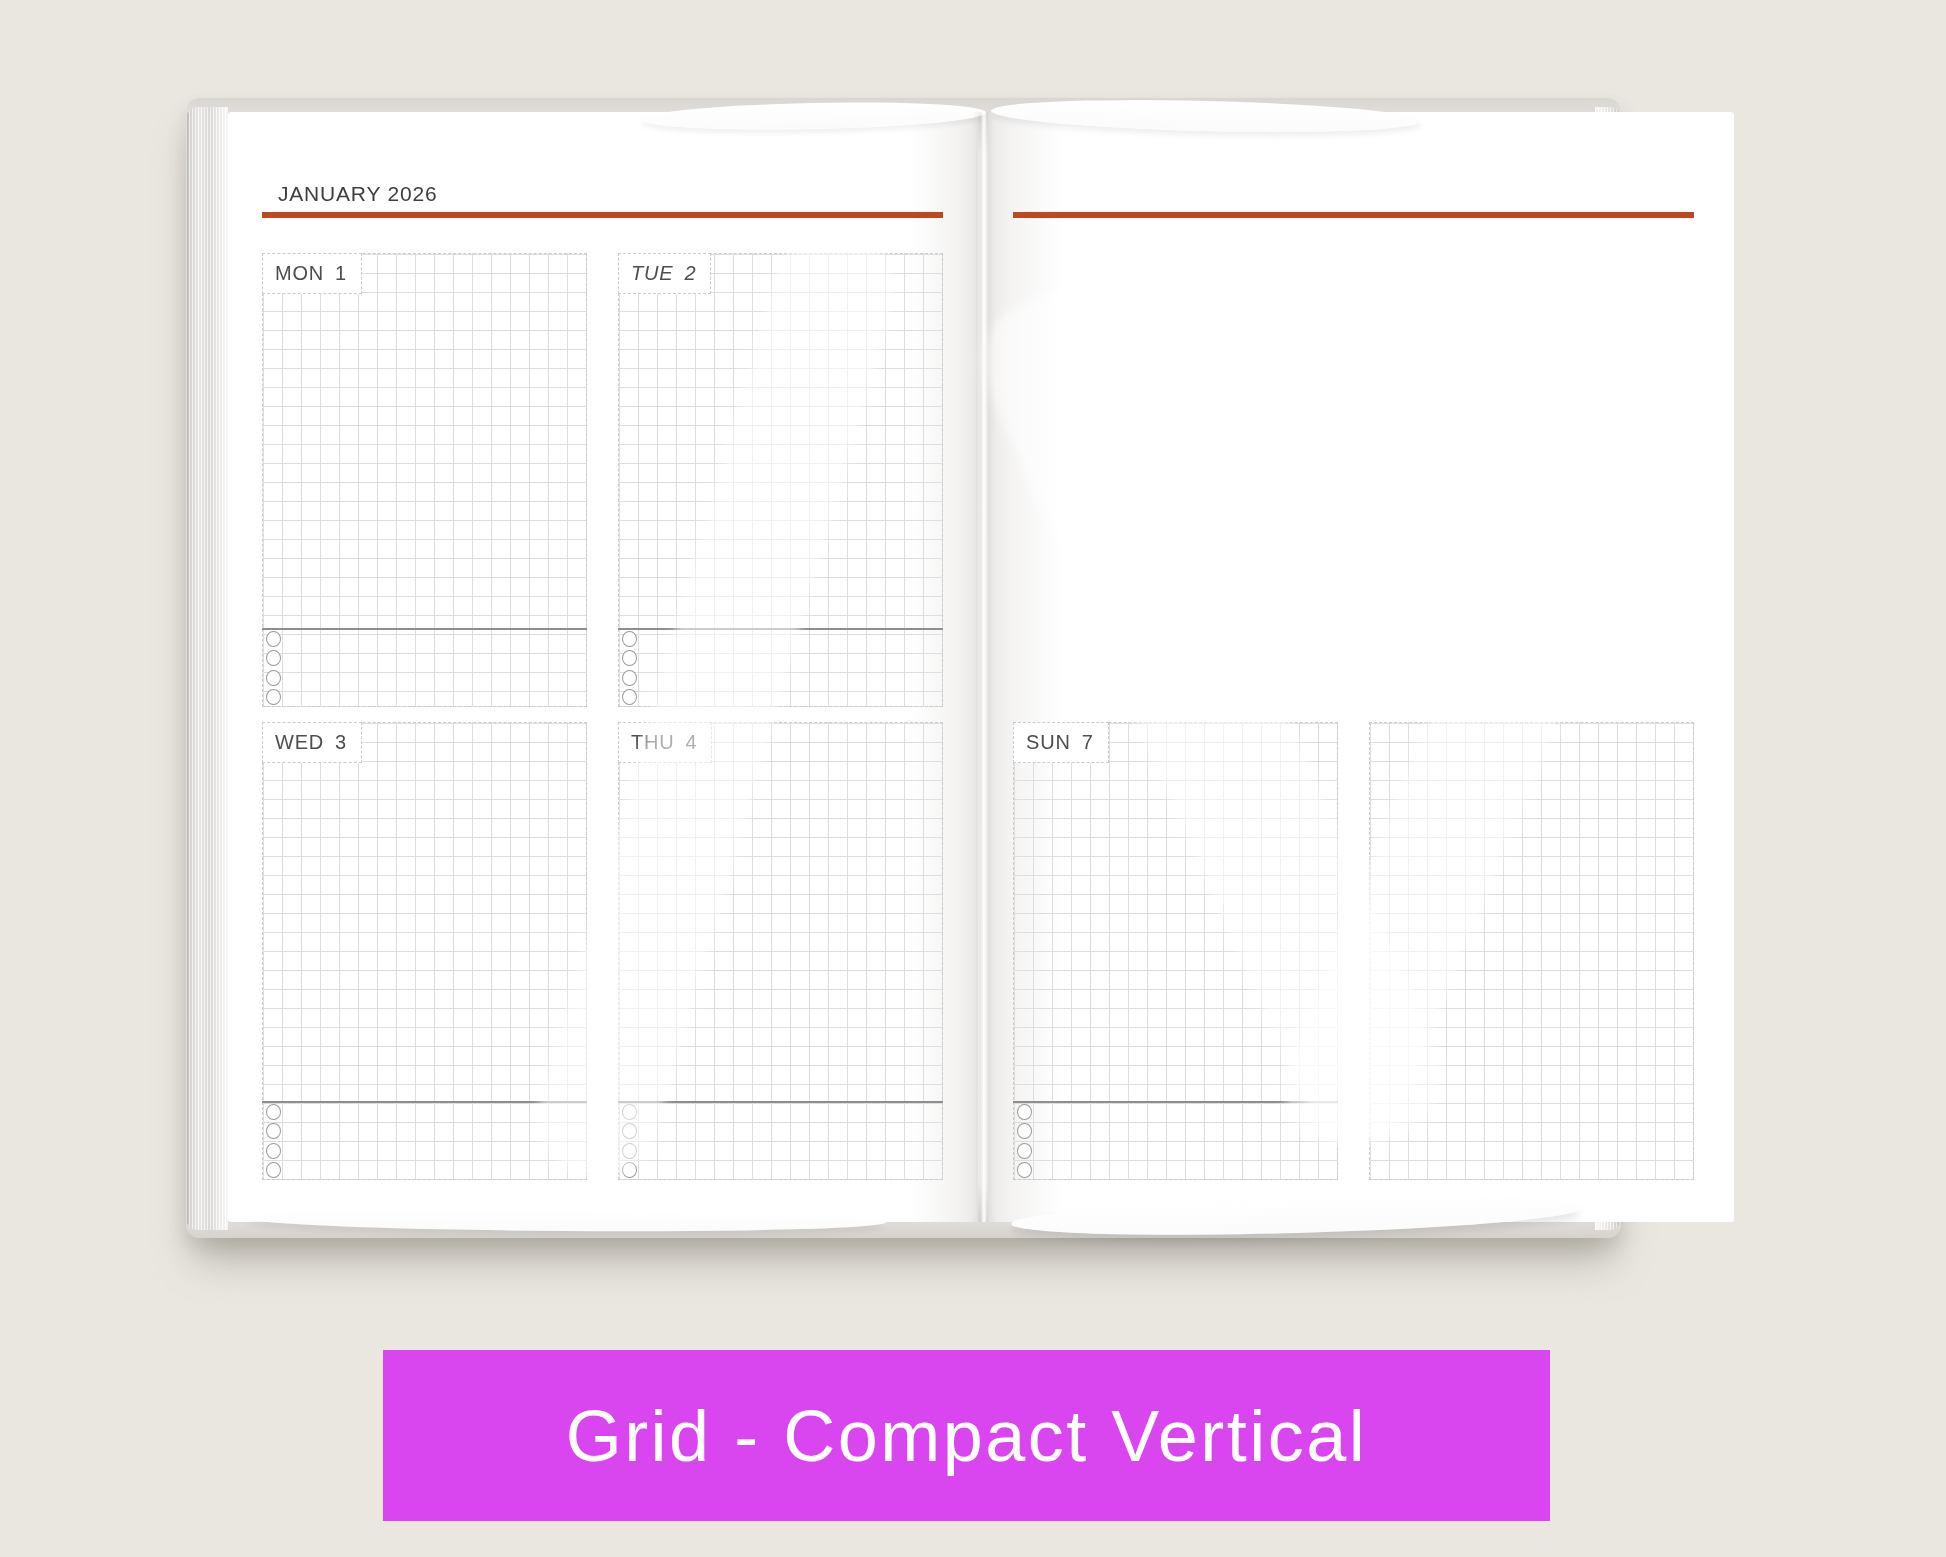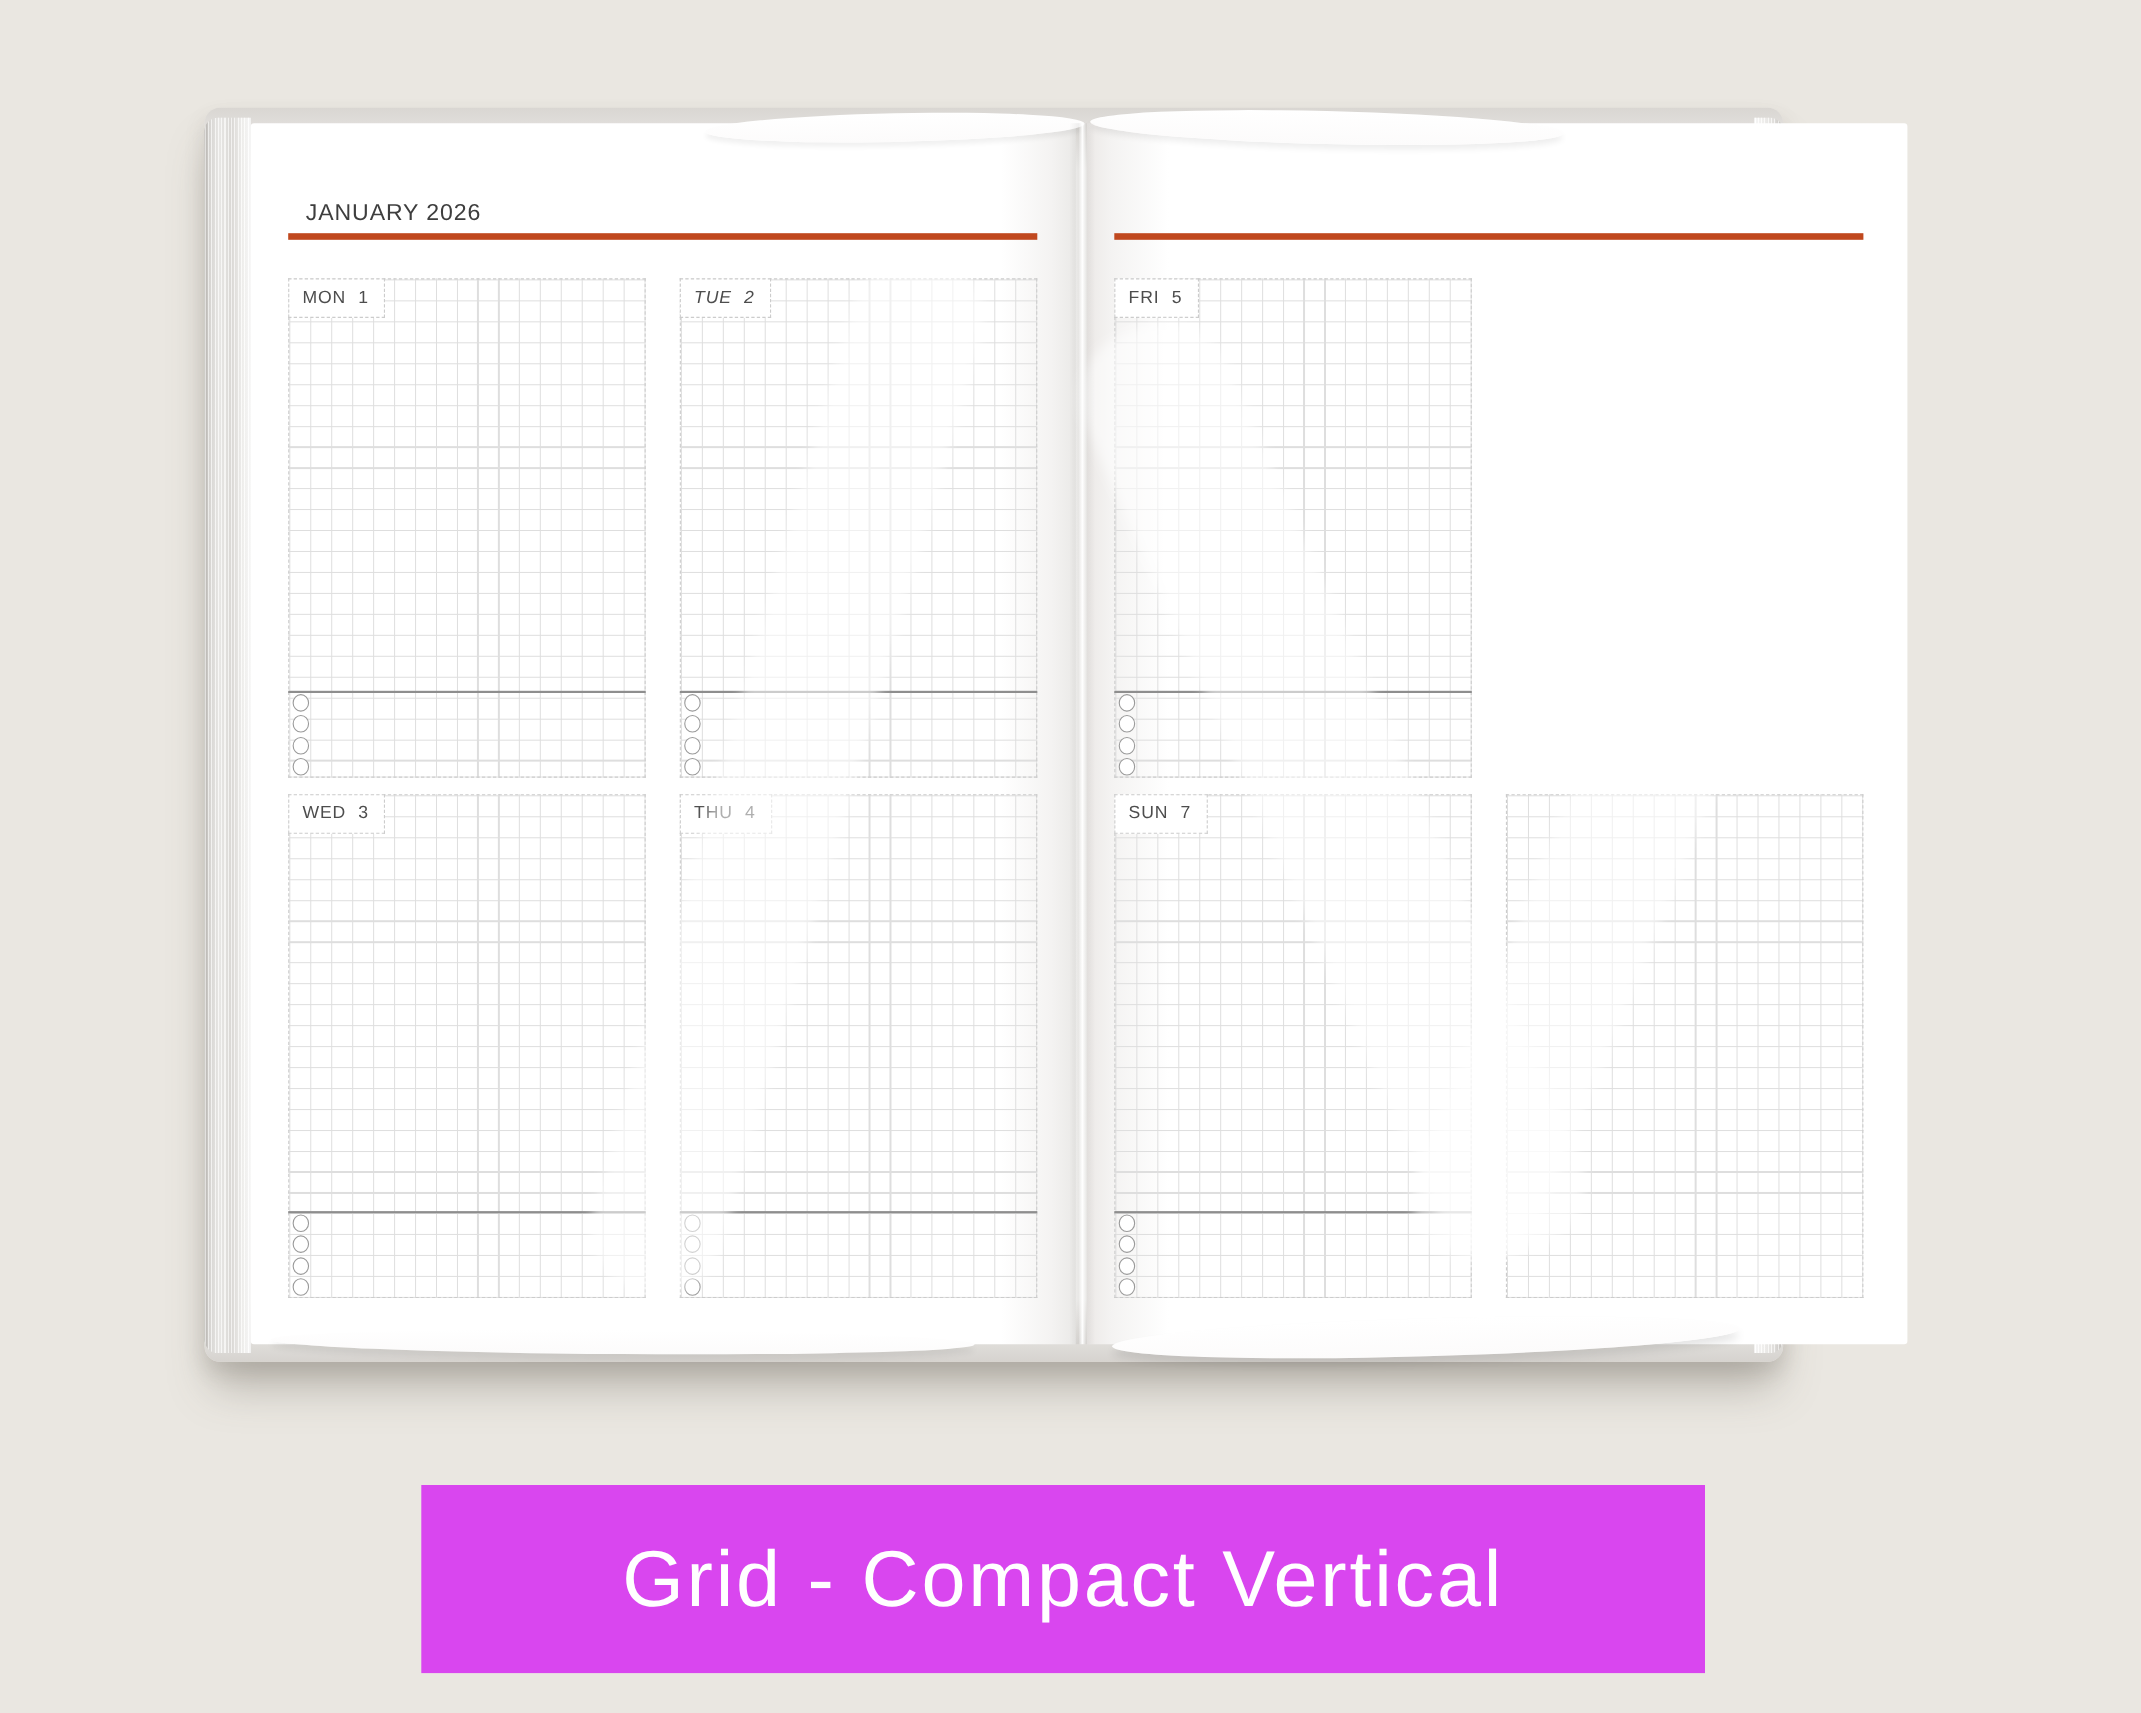--- a/index.html
+++ b/index.html
@@ -76,21 +76,21 @@
     position:absolute; width:325px; z-index:2;
     border:1px dashed #cccccc;
     background-image:
       repeating-linear-gradient(to right,  #dedede 0 1px, transparent 1px 19px),
       repeating-linear-gradient(to bottom, #dedede 0 1px, transparent 1px 19px);
   }
   .day-label {
     position:relative; display:inline-flex; align-items:baseline;
     margin:-1px 0 0 -1px; padding:8px 14px 8px 12px;
     background:#ffffff; border:1px dashed #cccccc;
-    font-size:16px; color:#4d4d4d; letter-spacing:.8px; z-index:2;
+    font-size:20px; color:#4d4d4d; letter-spacing:.8px; z-index:2;
   }
   .day-date { margin-left:11px; }
   .notes-divider {
     position:absolute; left:-1px; right:-1px; bottom:76px; height:2px;
     background:#8e8e8e; z-index:2;
   }
   .checklist {
     position:absolute; left:3px; bottom:1px; height:74px; width:22px;
     display:flex; flex-direction:column; justify-content:space-between; z-index:2;
   }
@@ -187,33 +187,20 @@
     </div>
     <div class="notes-divider"></div>
     <div class="checklist">
         <span class="circle"></span>
         <span class="circle"></span>
         <span class="circle"></span>
         <span class="circle"></span>
       </div>
   </div>
 
-  <div class="cell" style="left:827px; top:155px; height:454px;">
-    <div class="day-label">
-      <span class="day-name">FRI</span>
-      <span class="day-date">5</span>
-    </div>
-    <div class="notes-divider"></div>
-    <div class="checklist">
-        <span class="circle"></span>
-        <span class="circle"></span>
-        <span class="circle"></span>
-        <span class="circle"></span>
-      </div>
-  </div>
 
 
   <div class="cell" style="left:827px; top:624px; height:458px;">
     <div class="day-label">
       <span class="day-name">SUN</span>
       <span class="day-date">7</span>
     </div>
     <div class="notes-divider"></div>
     <div class="checklist">
         <span class="circle"></span>

